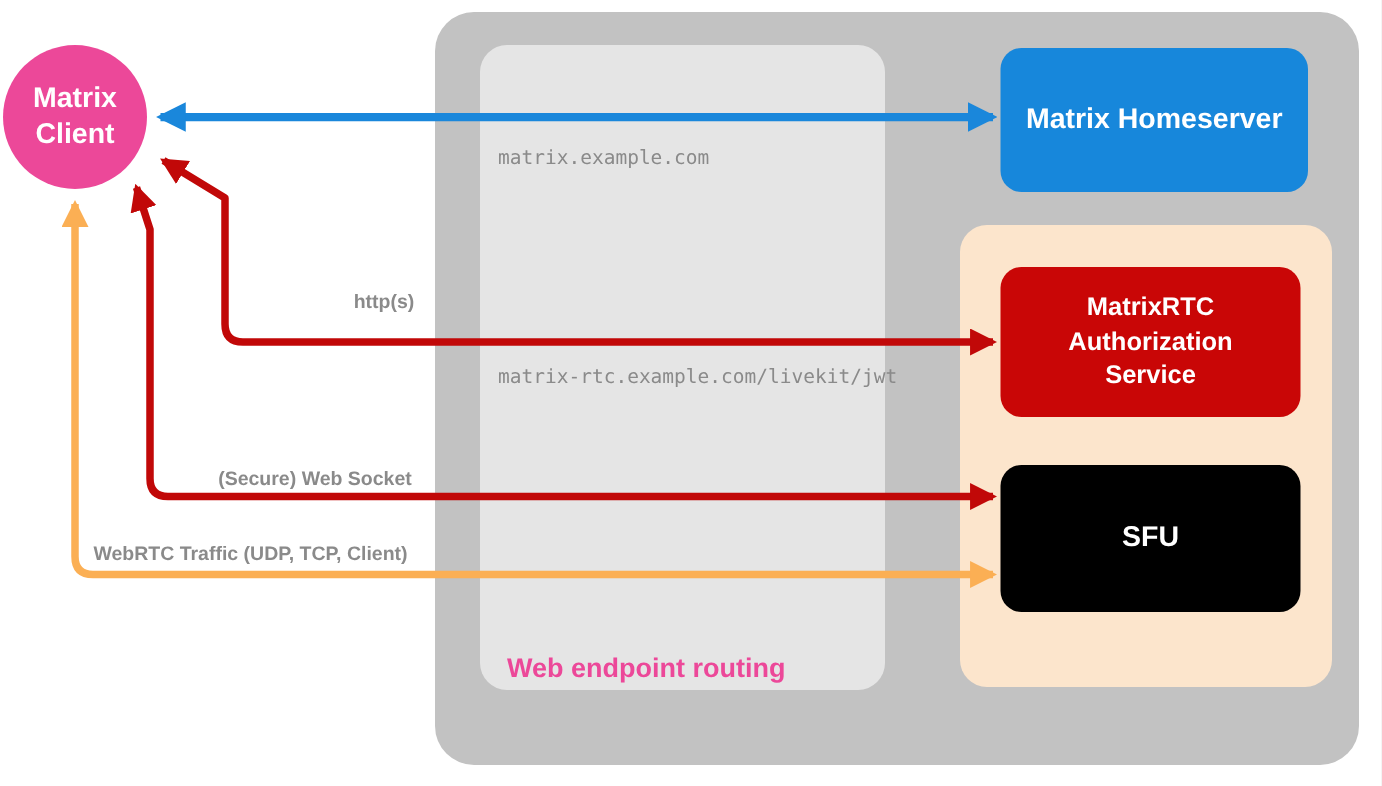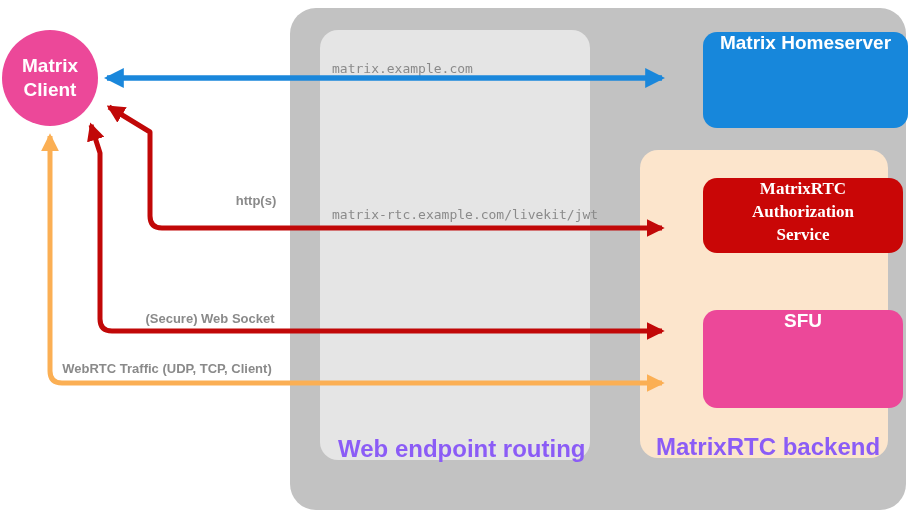--- a/index.html
+++ b/index.html
@@ -1,60 +1,59 @@
 <!DOCTYPE html>
 <html><head>
 <meta charset="utf-8">
 <style>
   html,body{margin:0;padding:0;background:#ffffff;}
   .stage{position:relative;width:921px;height:524px;background:#ffffff;overflow:hidden;
          font-family:"Liberation Sans",sans-serif;}
   .container{position:absolute;border-radius:26px;}
   .subcontainer{position:absolute;border-radius:18px;}
-  .node{position:absolute;border-radius:14px;display:flex;align-items:flex-start;justify-content:center;
-        color:#ffffff;font-weight:bold;text-align:center;margin-left:36px;}
+  .node{position:absolute;border-radius:14px;display:flex;align-items:center;justify-content:center;
+        color:#ffffff;font-weight:bold;text-align:center;}
   .circle{position:absolute;border-radius:50%;display:flex;align-items:center;justify-content:center;
           color:#ffffff;font-weight:bold;text-align:center;font-size:19px;line-height:1.25;white-space:pre-line;}
   .edge-label{position:absolute;font-size:13px;font-weight:bold;color:#8A8A8A;text-align:center;}
-  .mono-label{position:absolute;font-size:13px;color:#8A8A8A;font-family:"DejaVu Sans Mono",monospace;white-space:nowrap;}
-  .zone-label{position:absolute;font-size:24px;font-weight:bold;color:#8b5cf6;white-space:nowrap;}
+  .mono-label{position:absolute;font-size:13px;color:#8A8A8A;font-family:"DejaVu Sans Mono",monospace;white-space:nowrap;margin-top:37px;}
+  .zone-label{position:absolute;font-size:18px;font-weight:bold;color:#ec4899;white-space:nowrap;}
   .site-label{position:absolute;font-size:20px;font-weight:bold;color:#ffffff;white-space:nowrap;}
   svg.overlay{position:absolute;left:0;top:0;pointer-events:none;}
 </style>
 </head>
 <body>
 
 <div class="stage">
 
   <div class="container" style="left: 290px; top: 8px; width: 616px; height: 502px; background-color: rgb(194, 194, 194);"></div>
 
   <div class="subcontainer" style="left: 320px; top: 30px; width: 270px; height: 430px; background-color: rgb(229, 229, 229);"></div>
 
   <div class="subcontainer" style="left: 640px; top: 150px; width: 248px; height: 308px; background-color: rgb(252, 229, 204);"></div>
 
   <div class="node" style="left: 667px; top: 32px; width: 205px; height: 96px; font-size: 19px; background-color: rgb(23, 135, 219);">
     <span>Matrix Homeserver</span>
   </div>
 
-  <div class="node" style="left: 667px; top: 178px; width: 200px; height: 75px; font-size: 17px; line-height: 1.35; background-color: rgb(201, 6, 6); font-family: Liberation Serif, serif;">
+  <div class="node" style="left: 667px; top: 178px; width: 200px; height: 100px; font-size: 17px; line-height: 1.35; background-color: rgb(201, 6, 6);">
     <span style="display:block;width:150px;">MatrixRTC Authorization Service</span>
   </div>
 
-  <div class="node" style="left: 667px; top: 310px; width: 200px; height: 98px; font-size: 19px; background-color: #ec4899;">
+  <div class="node" style="left: 667px; top: 310px; width: 200px; height: 98px; font-size: 19px; background-color: #000000;">
     <span>SFU</span>
   </div>
 
   <div class="circle" style="left: 2px; top: 30px; width: 96px; height: 96px; background-color: #ec4899;">
     <span>Matrix
 Client</span>
   </div>
 
   <div class="zone-label" style="left:338px;top:435px;">Web endpoint routing</div>
 
-  <div class="zone-label" style="left:656px;top:433px;">MatrixRTC backend</div>
 
 
 
   <div class="edge-label" style="left:197px;top:193px;width:118px;">http(s)</div>
 
   <div class="edge-label" style="left:128px;top:311px;width:164px;">(Secure) Web Socket</div>
 
   <div class="edge-label" style="left:50px;top:361px;width:234px;">WebRTC Traffic (UDP, TCP, Client)</div>
 
   <div class="mono-label" style="left:332px;top:61px;">matrix.example.com</div>

